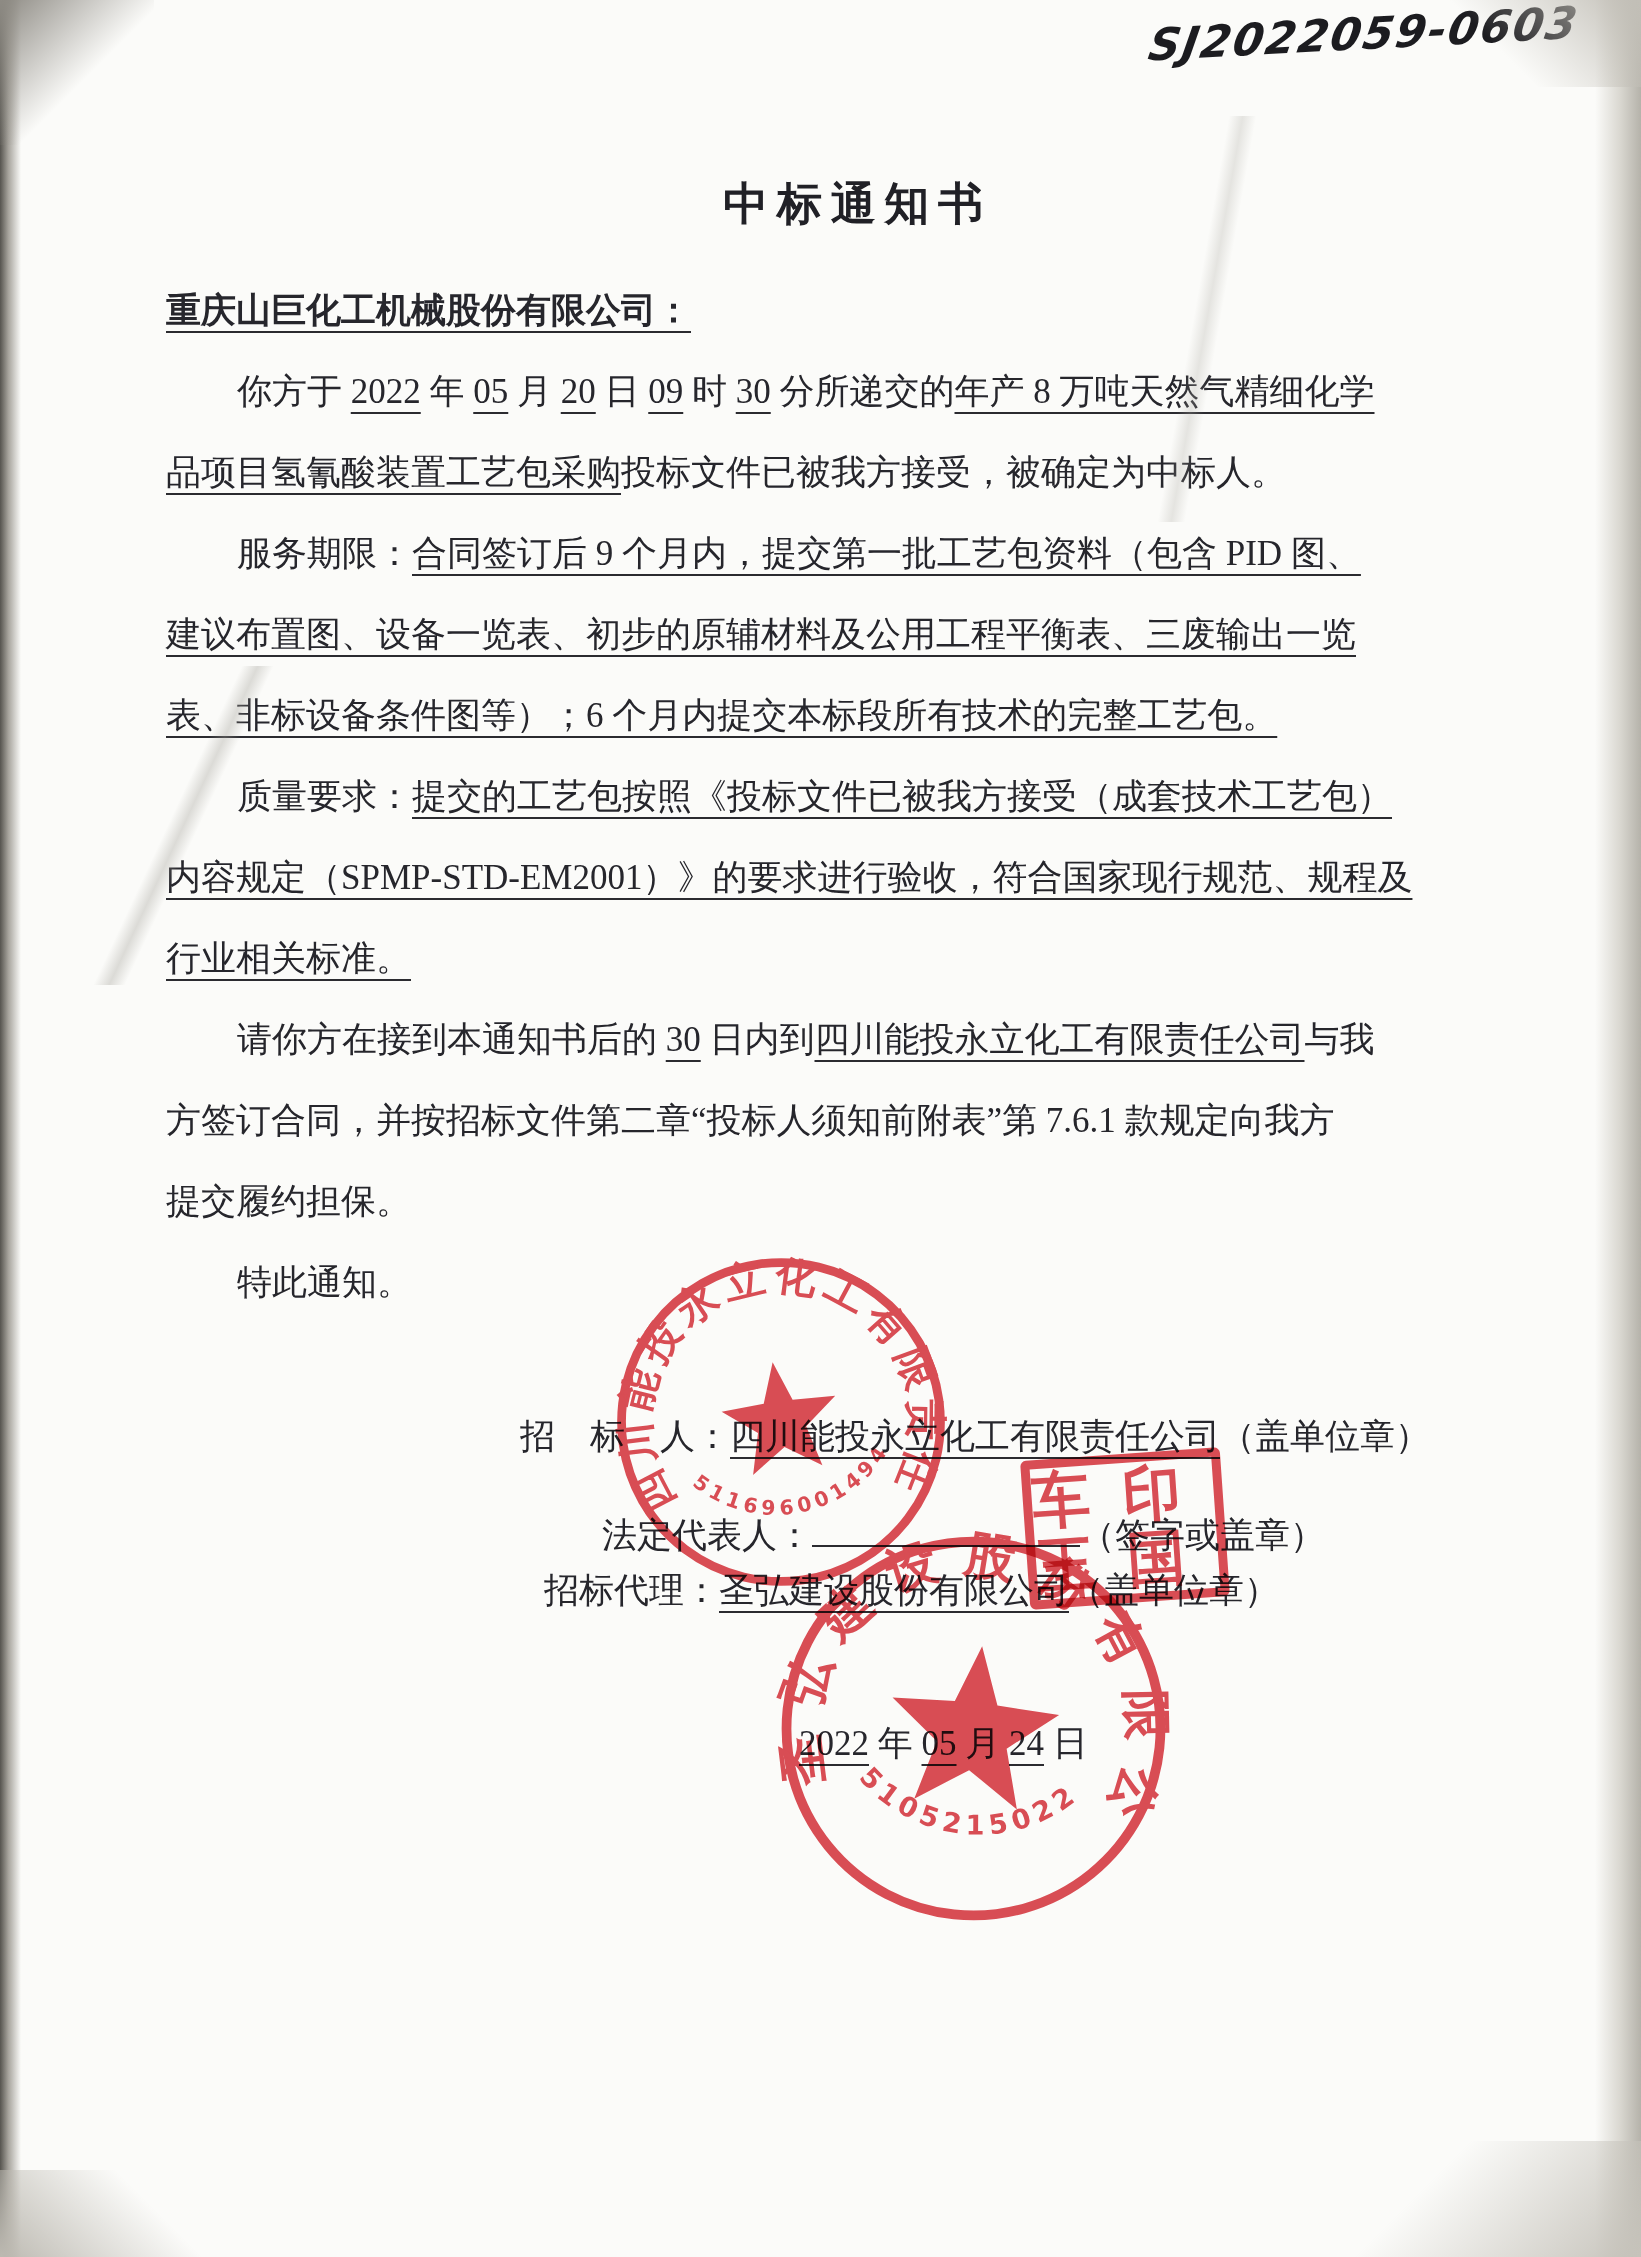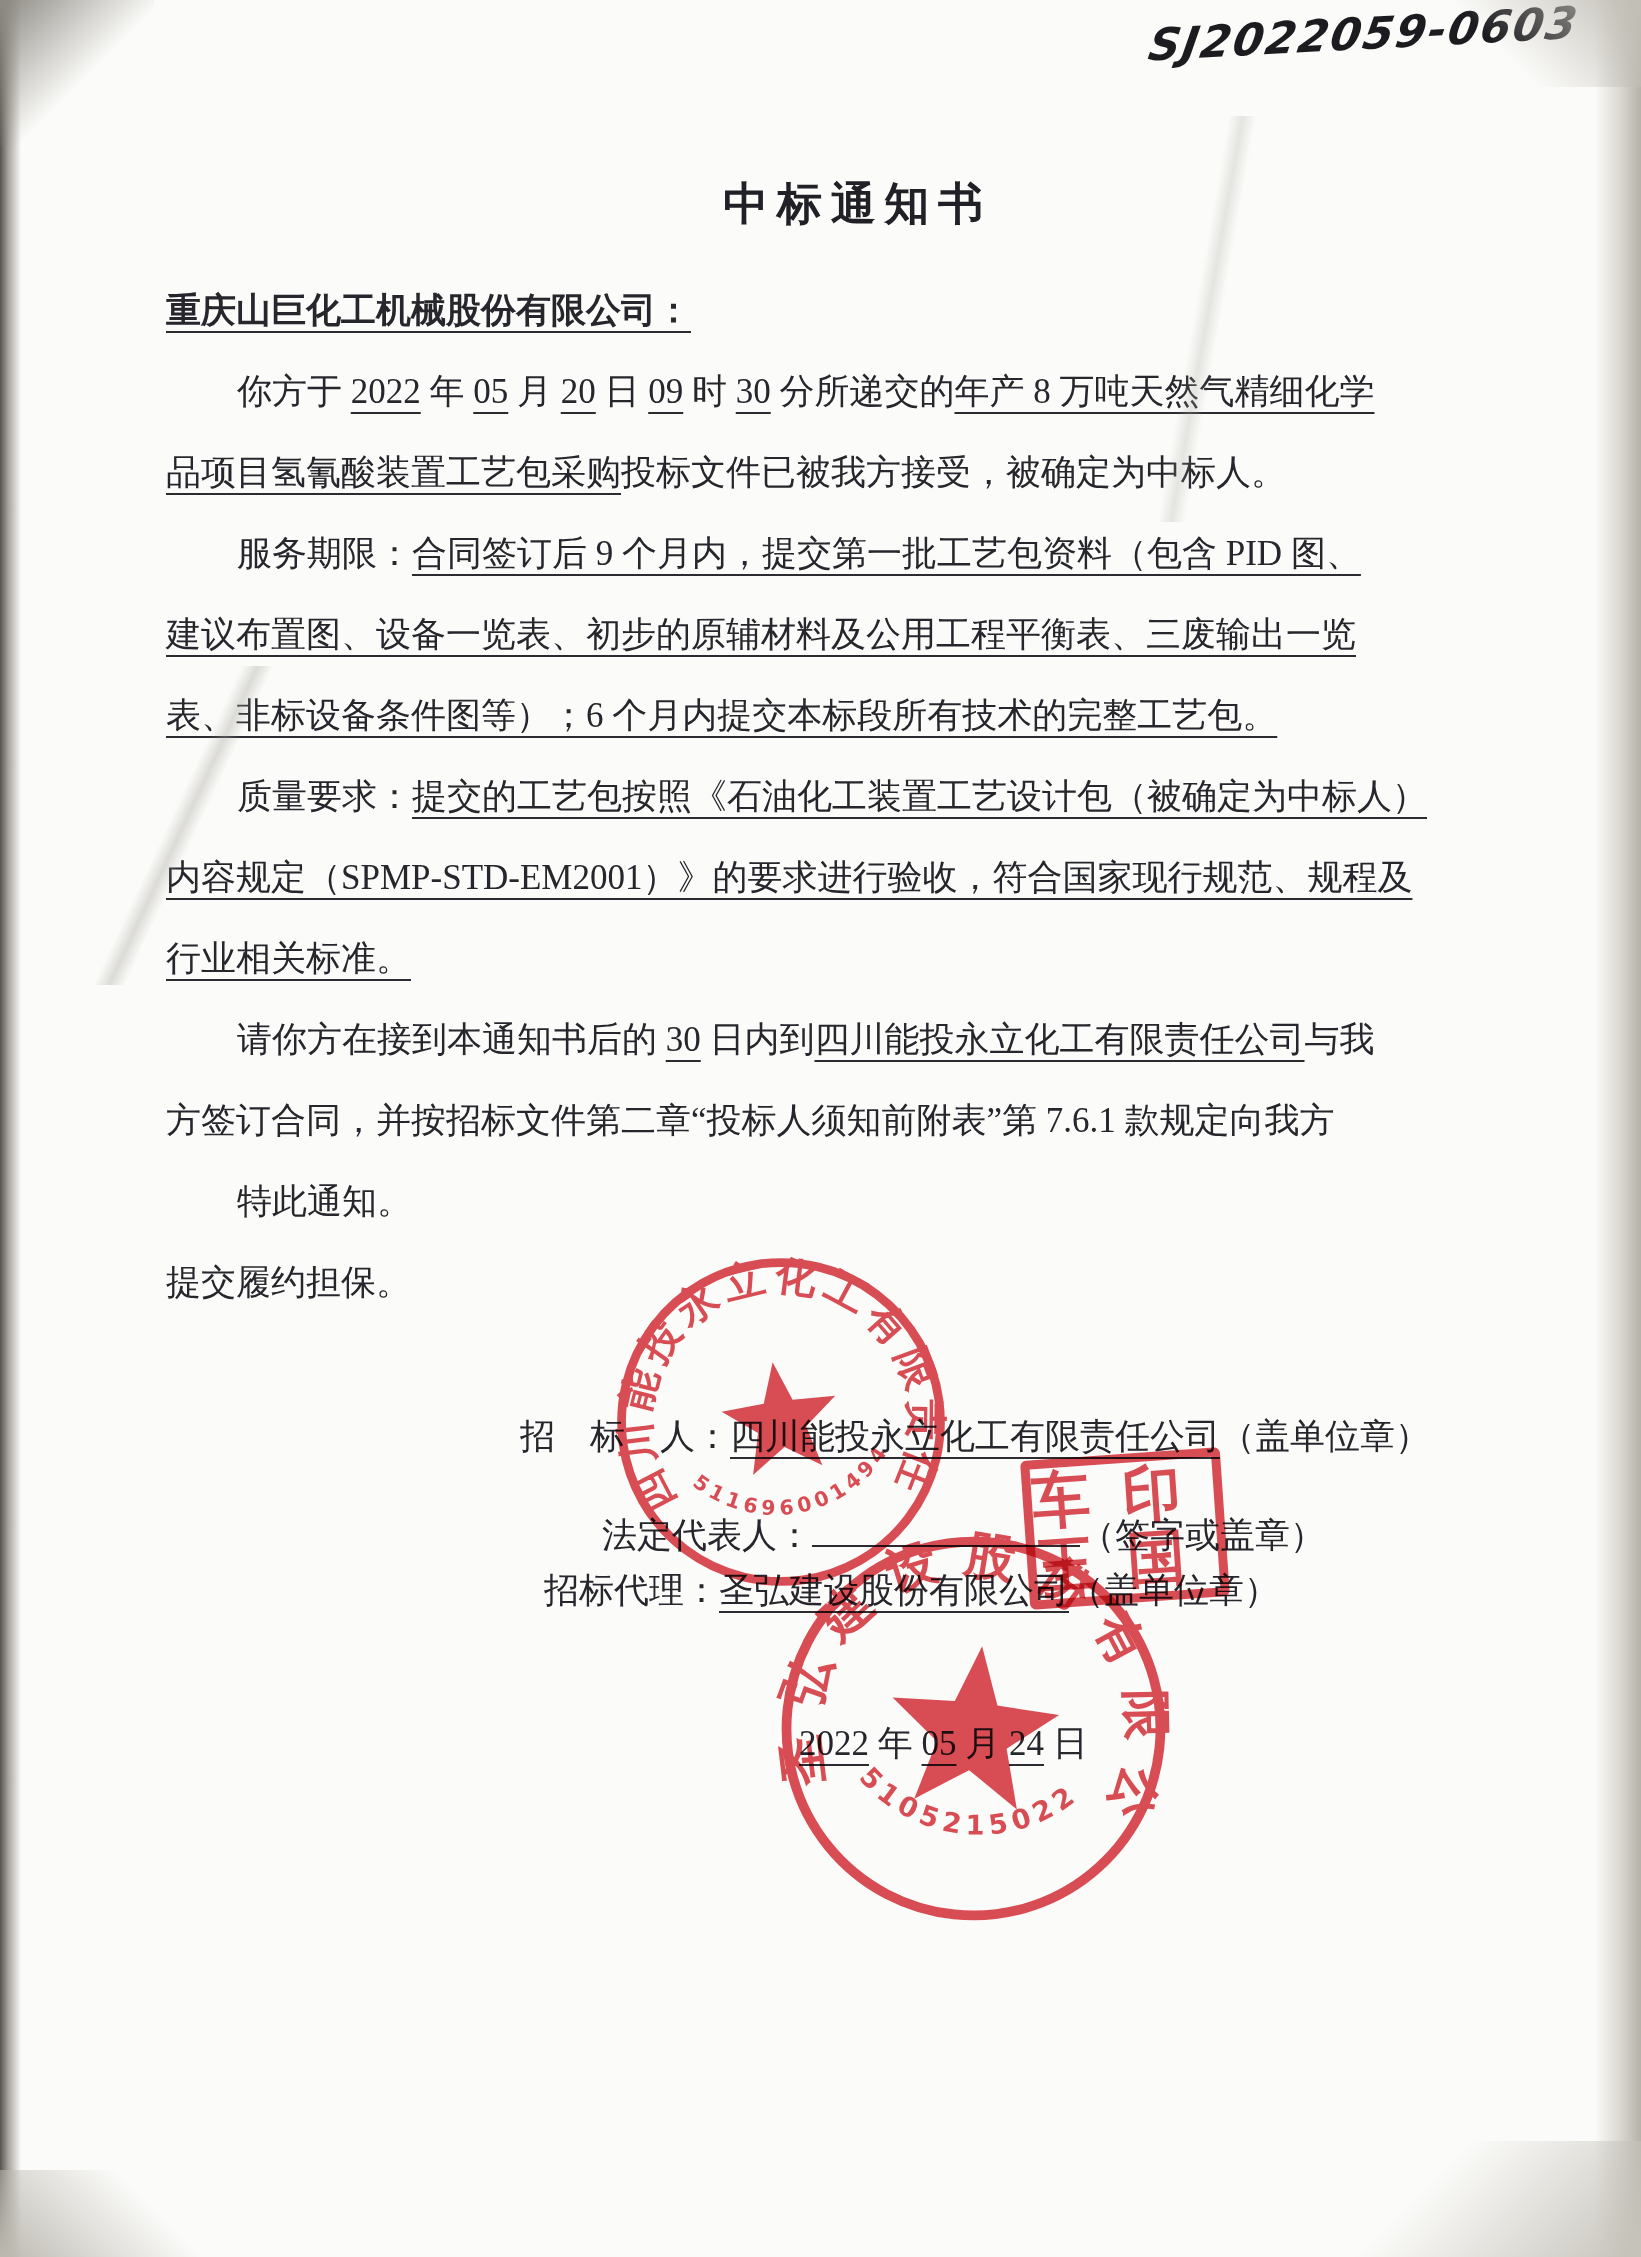--- a/index.html
+++ b/index.html
@@ -85,27 +85,27 @@
 
 <h1 class="title">中标通知书</h1>
 
 <div class="doc-body" id="body-lines">
     <div class="line"><span class="u b">重庆山巨化工机械股份有限公司：</span></div>
     <div class="line indent"><span>你方于 </span><span class="u">2022</span><span> 年 </span><span class="u">05</span><span> 月 </span><span class="u">20</span><span> 日 </span><span class="u">09</span><span> 时 </span><span class="u">30</span><span> 分所递交的</span><span class="u">年产 8 万吨天然气精细化学</span></div>
     <div class="line"><span class="u">品项目氢氰酸装置工艺包采购</span><span>投标文件已被我方接受，被确定为中标人。</span></div>
     <div class="line indent"><span>服务期限：</span><span class="u">合同签订后 9 个月内，提交第一批工艺包资料（包含 PID 图、</span></div>
     <div class="line"><span class="u">建议布置图、设备一览表、初步的原辅材料及公用工程平衡表、三废输出一览</span></div>
     <div class="line"><span class="u">表、非标设备条件图等）；6 个月内提交本标段所有技术的完整工艺包。</span></div>
-    <div class="line indent"><span>质量要求：</span><span class="u">提交的工艺包按照《石油化工装置工艺设计包（被确定为中标人）</span></div>
+    <div class="line indent"><span>质量要求：</span><span class="u">提交的工艺包按照《投标文件已被我方接受（成套技术工艺包）</span></div>
     <div class="line"><span class="u">内容规定（SPMP-STD-EM2001）》的要求进行验收，符合国家现行规范、规程及</span></div>
     <div class="line"><span class="u">行业相关标准。</span></div>
     <div class="line indent"><span>请你方在接到本通知书后的 </span><span class="u">30</span><span> 日内到</span><span class="u">四川能投永立化工有限责任公司</span><span>与我</span></div>
     <div class="line"><span>方签订合同，并按招标文件第二章“投标人须知前附表”第 7.6.1 款规定向我方</span></div>
+    <div class="line"><span>提交履约担保。</span></div>
     <div class="line indent"><span>特此通知。</span></div>
-    <div class="line"><span>提交履约担保。</span></div>
   </div>
 
 <div id="sign-lines">
     <div class="sign-line sign-0"><span>招　标　人：</span><span class="u">四川能投永立化工有限责任公司</span><span>（盖单位章）</span></div>
     <div class="sign-line sign-1"><span>法定代表人：</span><span class="u blank"></span><span>（签字或盖章）</span></div>
     <div class="sign-line sign-2"><span>招标代理：</span><span class="u">圣弘建设股份有限公司</span><span>（盖单位章）</span></div>
     <div class="sign-line sign-3"><span class="u">2022</span><span> 年 </span><span class="u">05</span><span> 月 </span><span class="u">24</span><span> 日</span></div>
   </div>
 
 <svg class="stamp stamp-round-1" viewBox="0 0 360 360">

